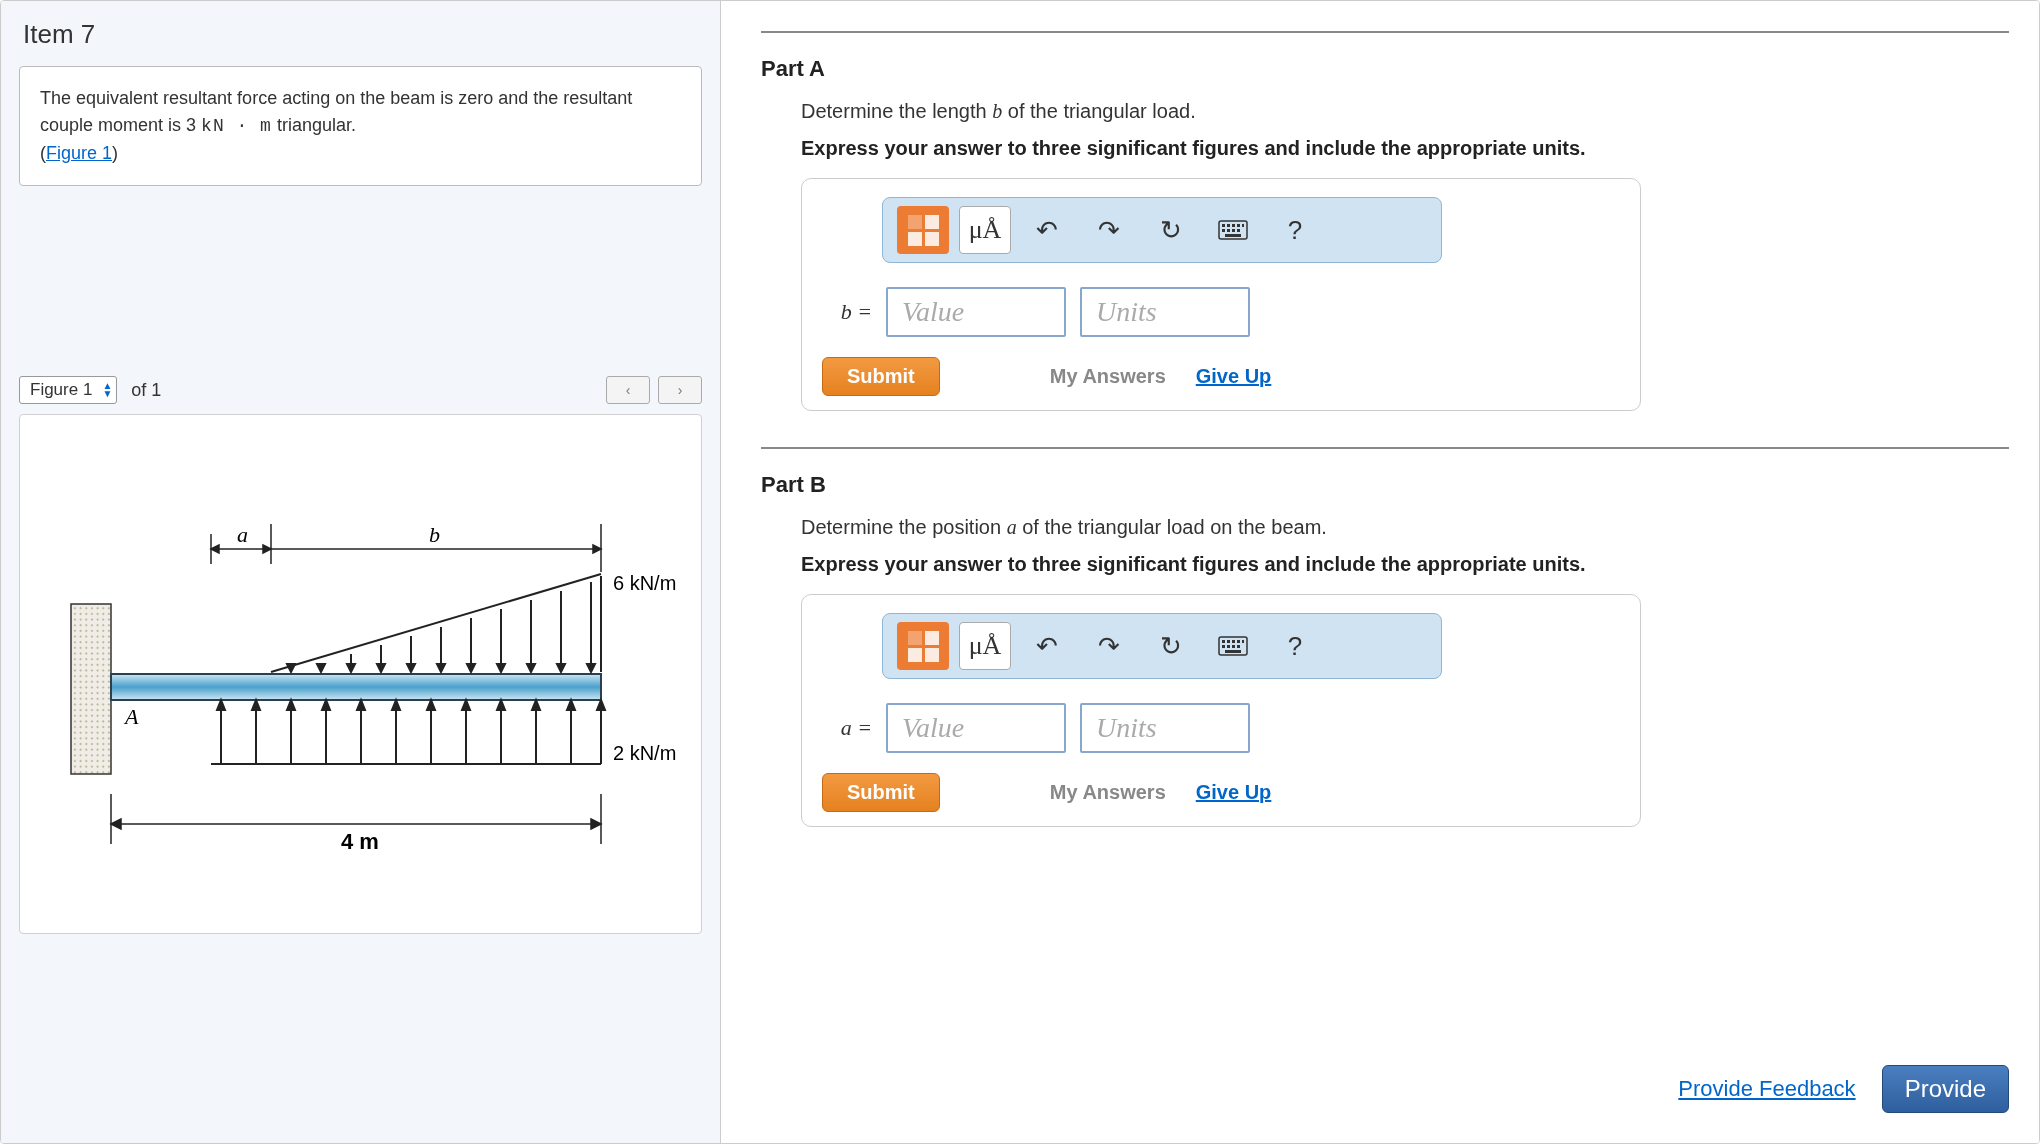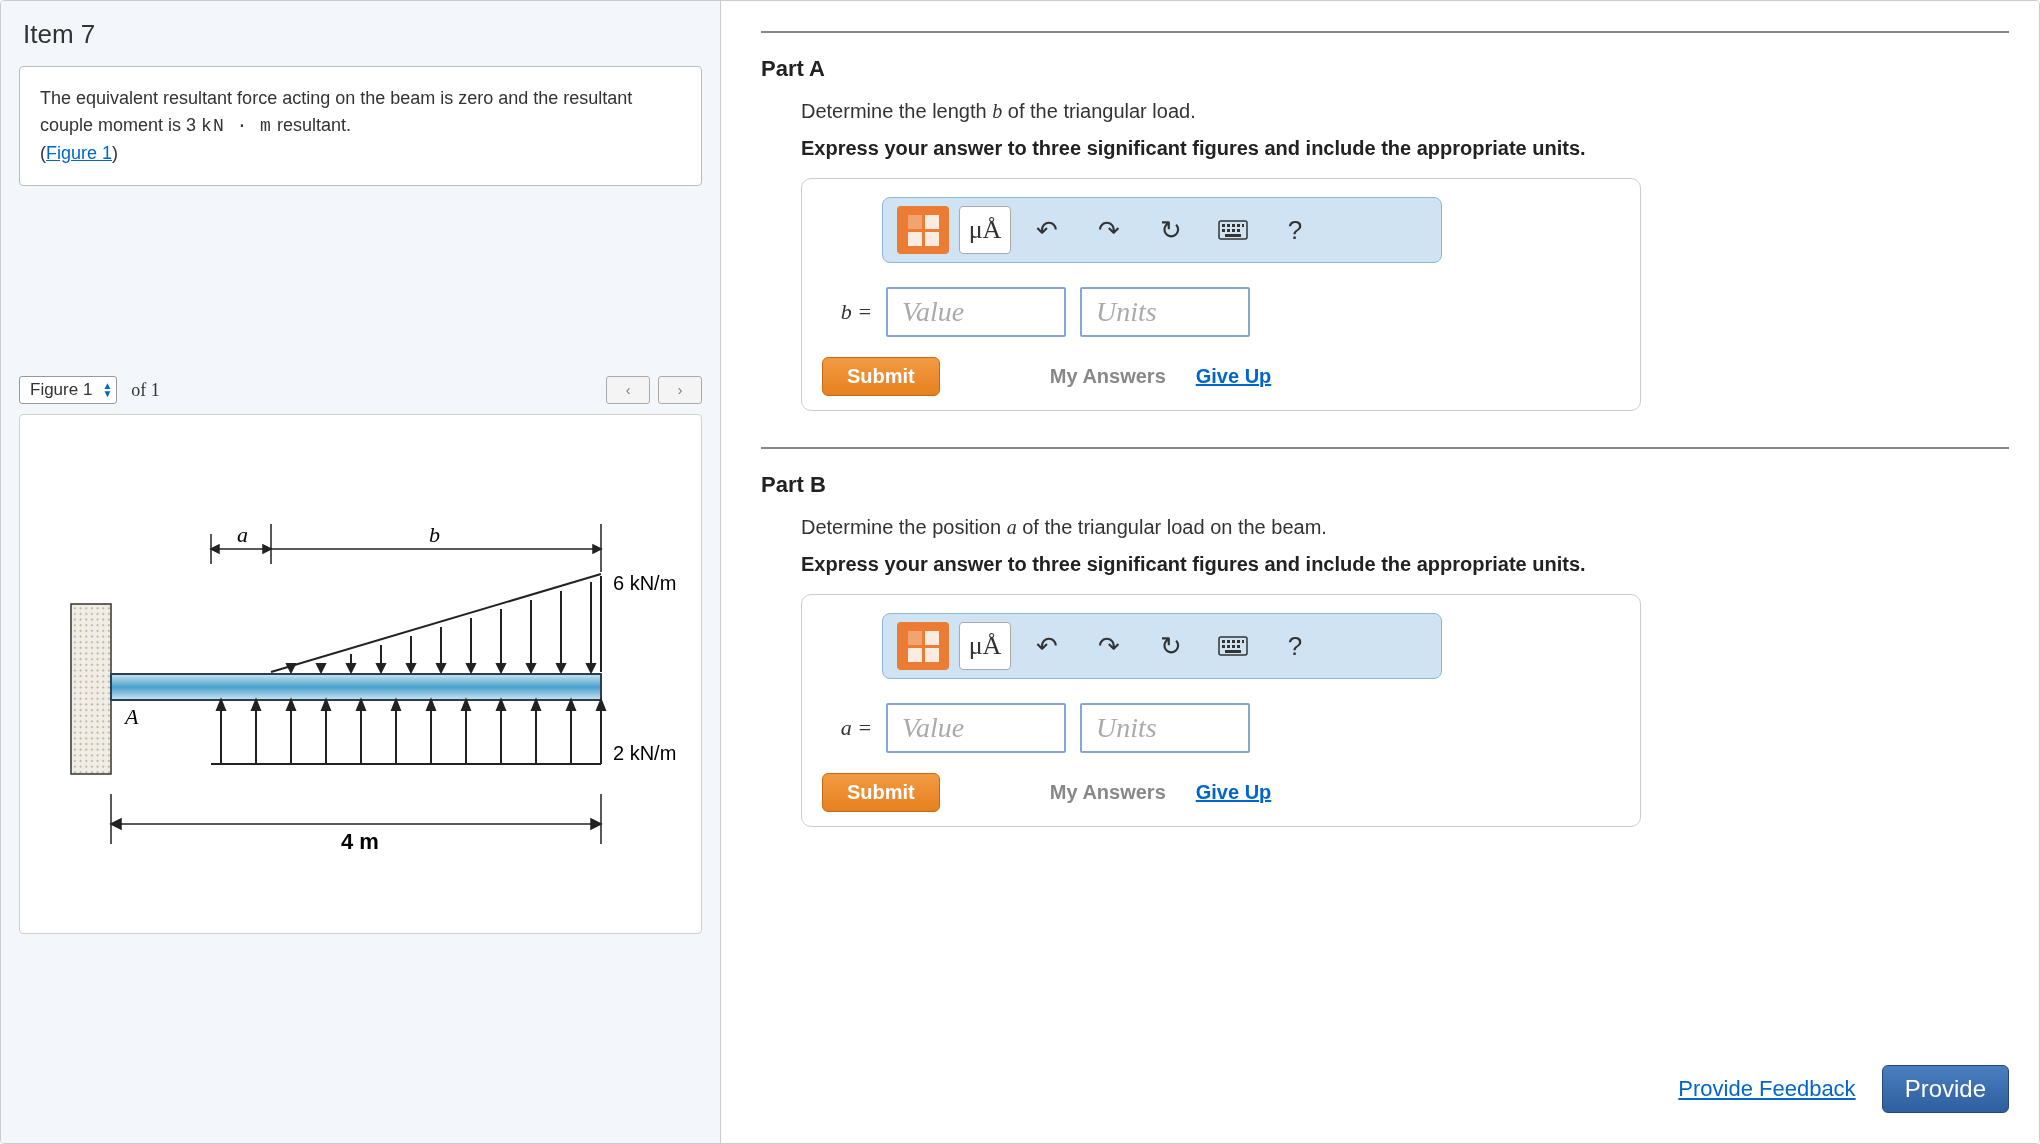--- a/index.html
+++ b/index.html
@@ -9,21 +9,21 @@
   .right-pane { flex: 1; background: #fff; padding: 18px 30px 20px 40px; display: flex; flex-direction: column; position: relative; }
 
   .item-title { font-size: 26px; font-weight: 400; margin: 4px 0 16px 4px; color: #333; }
   .problem-box { background: #fff; border: 1px solid #bbb; border-radius: 4px; padding: 18px 20px; font-size: 18px; line-height: 1.5; color: #333; }
   .figure-link { color: #0066cc; text-decoration: underline; }
 
   .figure-bar { display: flex; align-items: center; gap: 8px; margin-top: 190px; margin-bottom: 4px; }
   .figure-select { display: inline-flex; align-items: center; background: #fff; border: 1px solid #999; border-radius: 3px; padding: 3px 4px 3px 10px; font-size: 17px; }
   .stepper-arrows { display: inline-flex; flex-direction: column; margin-left: 10px; gap: 0; }
   .stepper-arrows span { font-size: 10px; line-height: 8px; color: #0066cc; }
-  .fig-of { font-size: 18px; margin-left: 6px; color: #333; font-family: Liberation Serif, serif; }
+  .fig-of { font-size: 18px; margin-left: 6px; color: #333; }
   .fig-nav { margin-left: auto; display: flex; gap: 8px; }
   .nav-btn { width: 44px; height: 28px; background: #f4f4f4; border: 1px solid #aaa; border-radius: 3px; display: flex; align-items: center; justify-content: center; font-size: 14px; color: #777; cursor: pointer; }
 
   .figure-canvas { background: #fff; border: 1px solid #d0d0d0; border-radius: 4px; height: 520px; margin-top: 6px; display: flex; align-items: center; justify-content: center; }
   .figure-canvas svg { width: 640px; height: 420px; }
 
   .part-hr { border: none; border-top: 2px solid #888; margin: 36px 0 6px 0; }
   .part-heading { font-size: 22px; font-weight: 700; margin: 17px 0 18px 0; color: #222; }
   .part-body { padding-left: 40px; }
   .q-text { font-size: 20px; color: #333; margin-bottom: 14px; }
@@ -61,21 +61,21 @@
 <body>
 
 <div class="app">
 
   <div class="left-pane">
     <div class="item-title">Item 7</div>
 
     <div class="problem-box">
       <span>The equivalent resultant force acting on the beam is zero and the resultant couple moment is 3 </span>
       <span class="units-kn">kN · m</span>
-      <span> resultant.</span>
+      <span> triangular.</span>
       <br>
       <span>(</span><a href="#" class="figure-link">Figure 1</a><span>)</span>
     </div>
 
     <div class="figure-bar">
       <div class="figure-select">
         <span>Figure 1</span>
         <span class="stepper-arrows">
             <span>▲</span>
             <span>▼</span>

